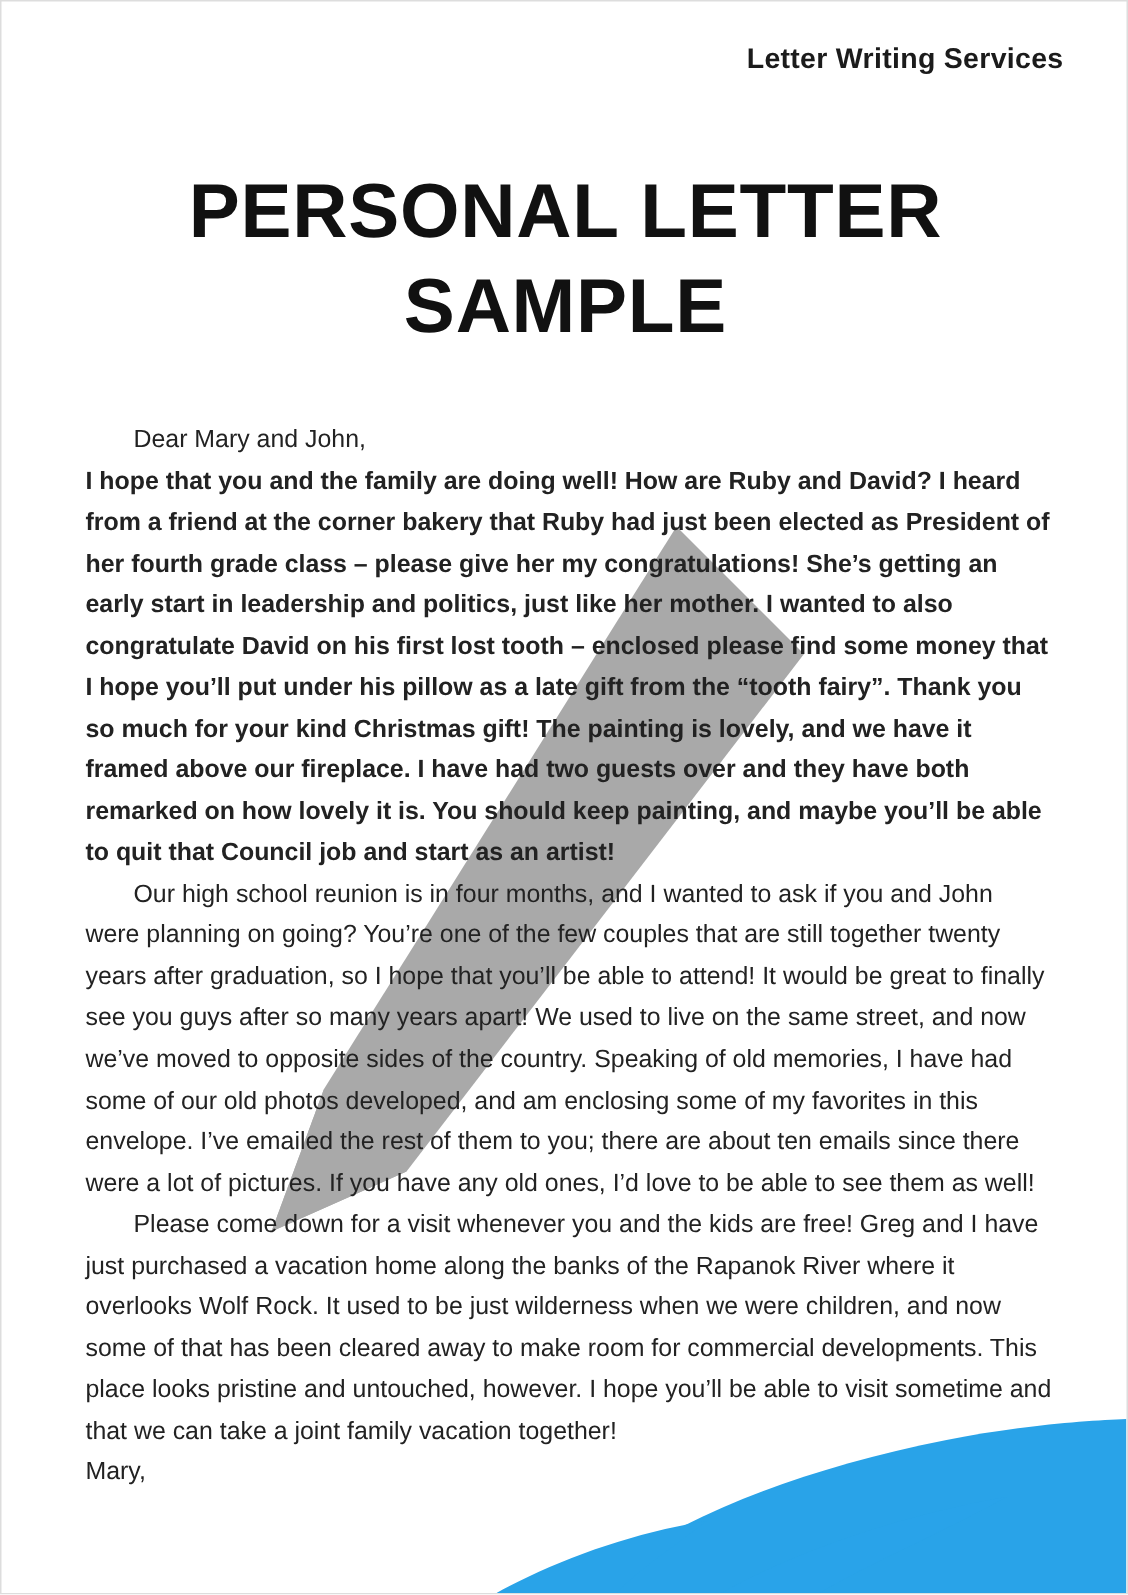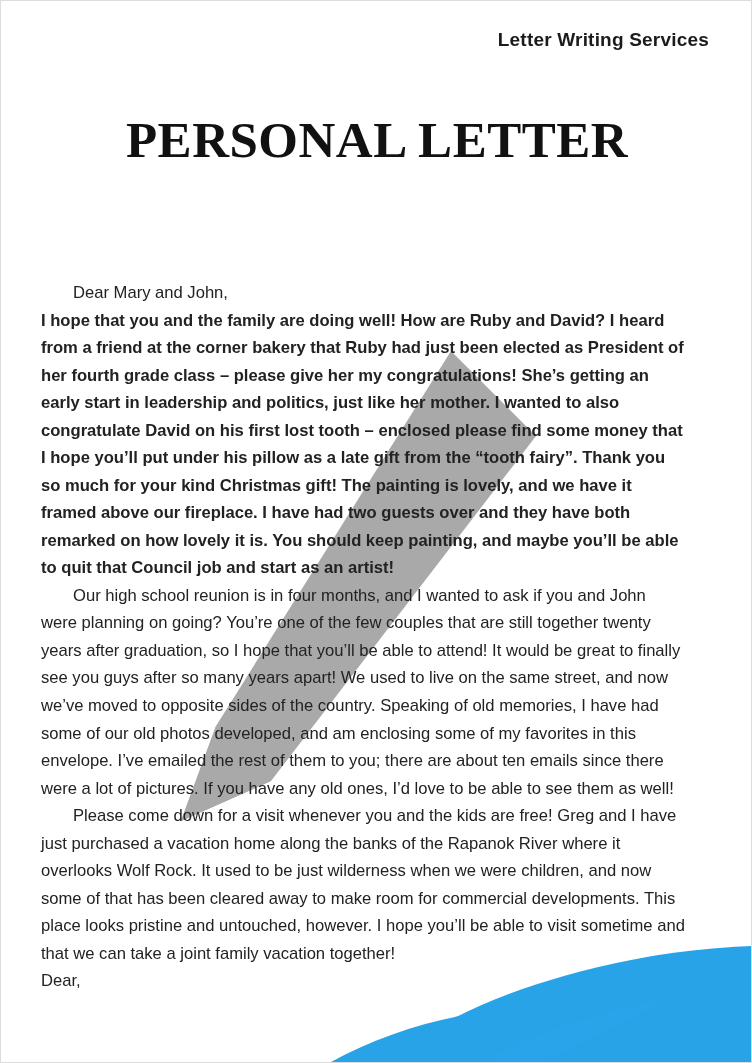--- a/index.html
+++ b/index.html
@@ -57,33 +57,33 @@
     font-family: "Liberation Sans", sans-serif;
   }
 
   .doc-title {
     position: absolute;
     top: 108px;
     left: 0;
     width: 752px;
     text-align: center;
     z-index: 4;
-    font-family: Liberation Serif, serif;
+    font-family: Liberation Sans, sans-serif;
     font-weight: bold;
     font-size: 51px;
     line-height: 1.24;
     color: #111111;
     letter-spacing: 0.5px;
   }
   .doc-title .line2 { display: block; }
 
   .body-text {
     position: absolute;
     top: 278px;
-    left: 40px;
+    left: 56px;
     width: 644px;
     z-index: 2;
     color: #222222;
     font-size: 16.6px;
     line-height: 1.66;
     font-family: "Liberation Sans", sans-serif;
   }
   .body-text p {
     margin: 0 0 0 0;
     text-indent: 32px;
@@ -110,29 +110,30 @@
       </g>
     </svg>
   </div>
 
   <div class="header">
     <div class="header-title">Letter Writing Services</div>
   </div>
 
   <div class="doc-title">
     <span>PERSONAL LETTER</span>
+    <span class="line2">SAMPLE</span>
   </div>
 
   <div class="body-text">
     <p>Dear Mary and John,</p>
     <p class="no-indent">I hope that you and the family are doing well! How are Ruby and David? I heard from a friend at the corner bakery that Ruby had just been elected as President of her fourth grade class – please give her my congratulations! She’s getting an early start in leadership and politics, just like her mother. I wanted to also congratulate David on his first lost tooth – enclosed please find some money that I hope you’ll put under his pillow as a late gift from the “tooth fairy”. Thank you so much for your kind Christmas gift! The painting is lovely, and we have it framed above our fireplace. I have had two guests over and they have both remarked on how lovely it is. You should keep painting, and maybe you’ll be able to quit that Council job and start as an artist!</p>
     <p>Our high school reunion is in four months, and I wanted to ask if you and John were planning on going? You’re one of the few couples that are still together twenty years after graduation, so I hope that you’ll be able to attend! It would be great to finally see you guys after so many years apart! We used to live on the same street, and now we’ve moved to opposite sides of the country. Speaking of old memories, I have had some of our old photos developed, and am enclosing some of my favorites in this envelope. I’ve emailed the rest of them to you; there are about ten emails since there were a lot of pictures. If you have any old ones, I’d love to be able to see them as well!</p>
     <p>Please come down for a visit whenever you and the kids are free! Greg and I have just purchased a vacation home along the banks of the Rapanok River where it overlooks Wolf Rock. It used to be just wilderness when we were children, and now some of that has been cleared away to make room for commercial developments. This place looks pristine and untouched, however. I hope you’ll be able to visit sometime and that we can take a joint family vacation together!</p>
     <div class="signoff">
-      <div>Dear,</div>
+      <div>Mary,</div>
     </div>
   </div>
 
   <div class="brush">
     <svg width="420" height="140" viewBox="0 0 420 140" xmlns="http://www.w3.org/2000/svg">
       <g fill="#29a3e8">
         <path d="M55 140 C110 95 190 60 300 38 C350 28 395 25 420 24 L420 140 Z"></path>
         <path d="M0 140 C40 118 90 100 140 92 C120 108 95 124 80 140 Z"></path>
         <path d="M150 140 C200 112 270 88 340 76 C300 98 250 120 215 140 Z" opacity="0.92"></path>
       </g>

